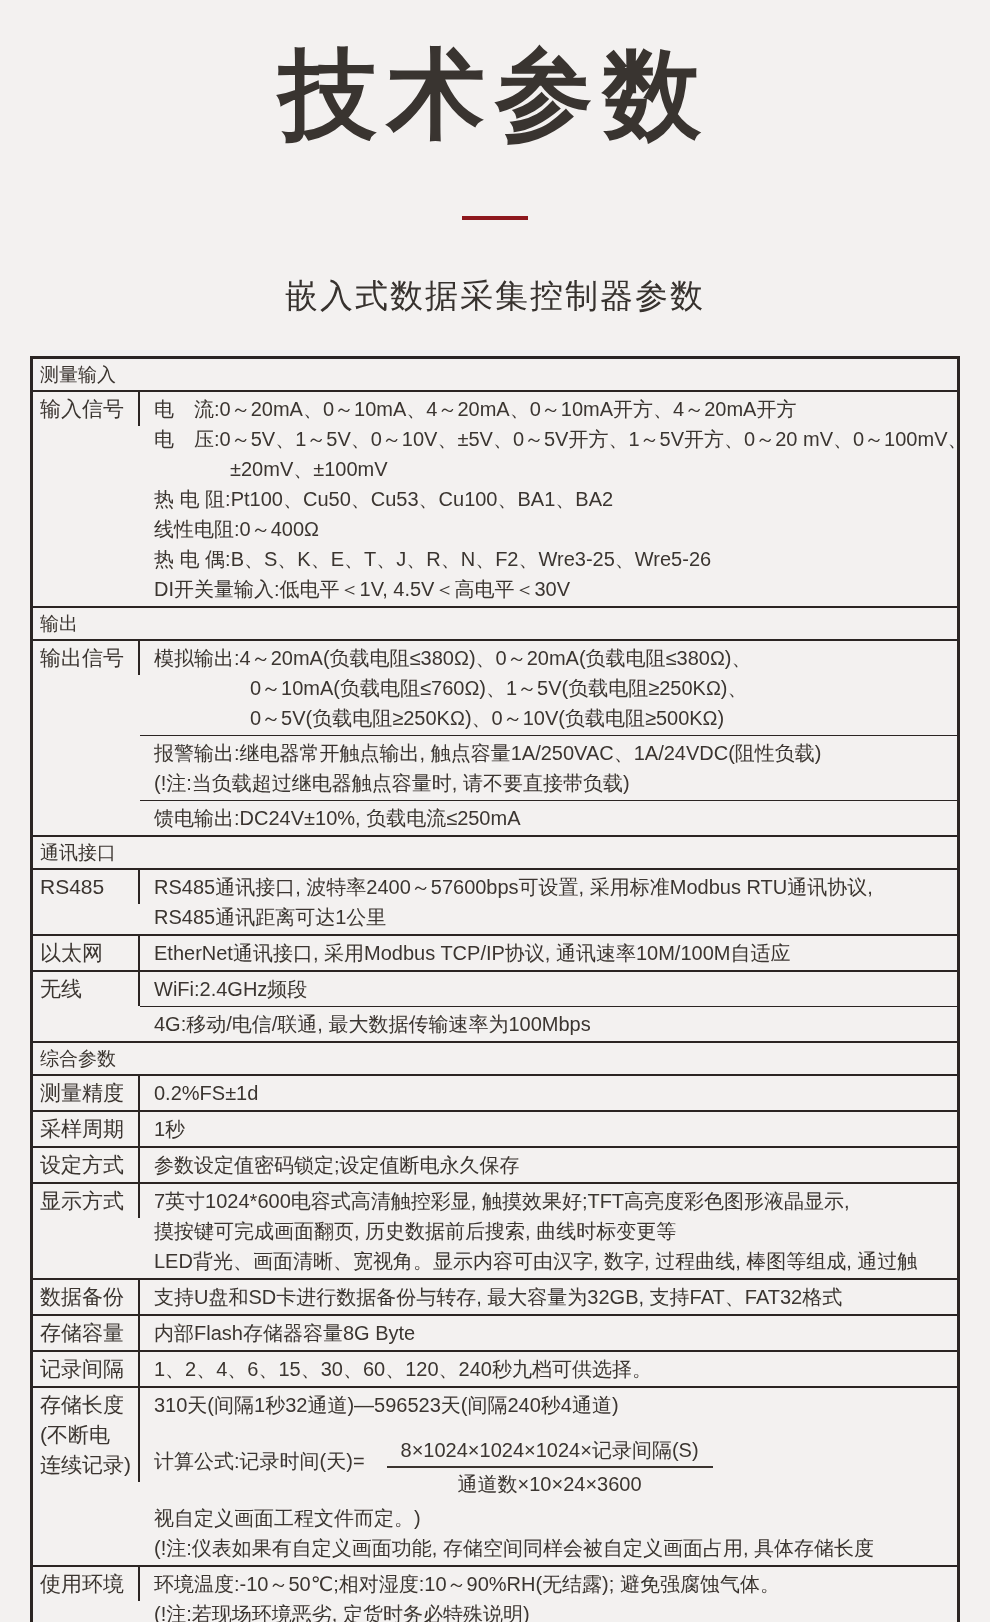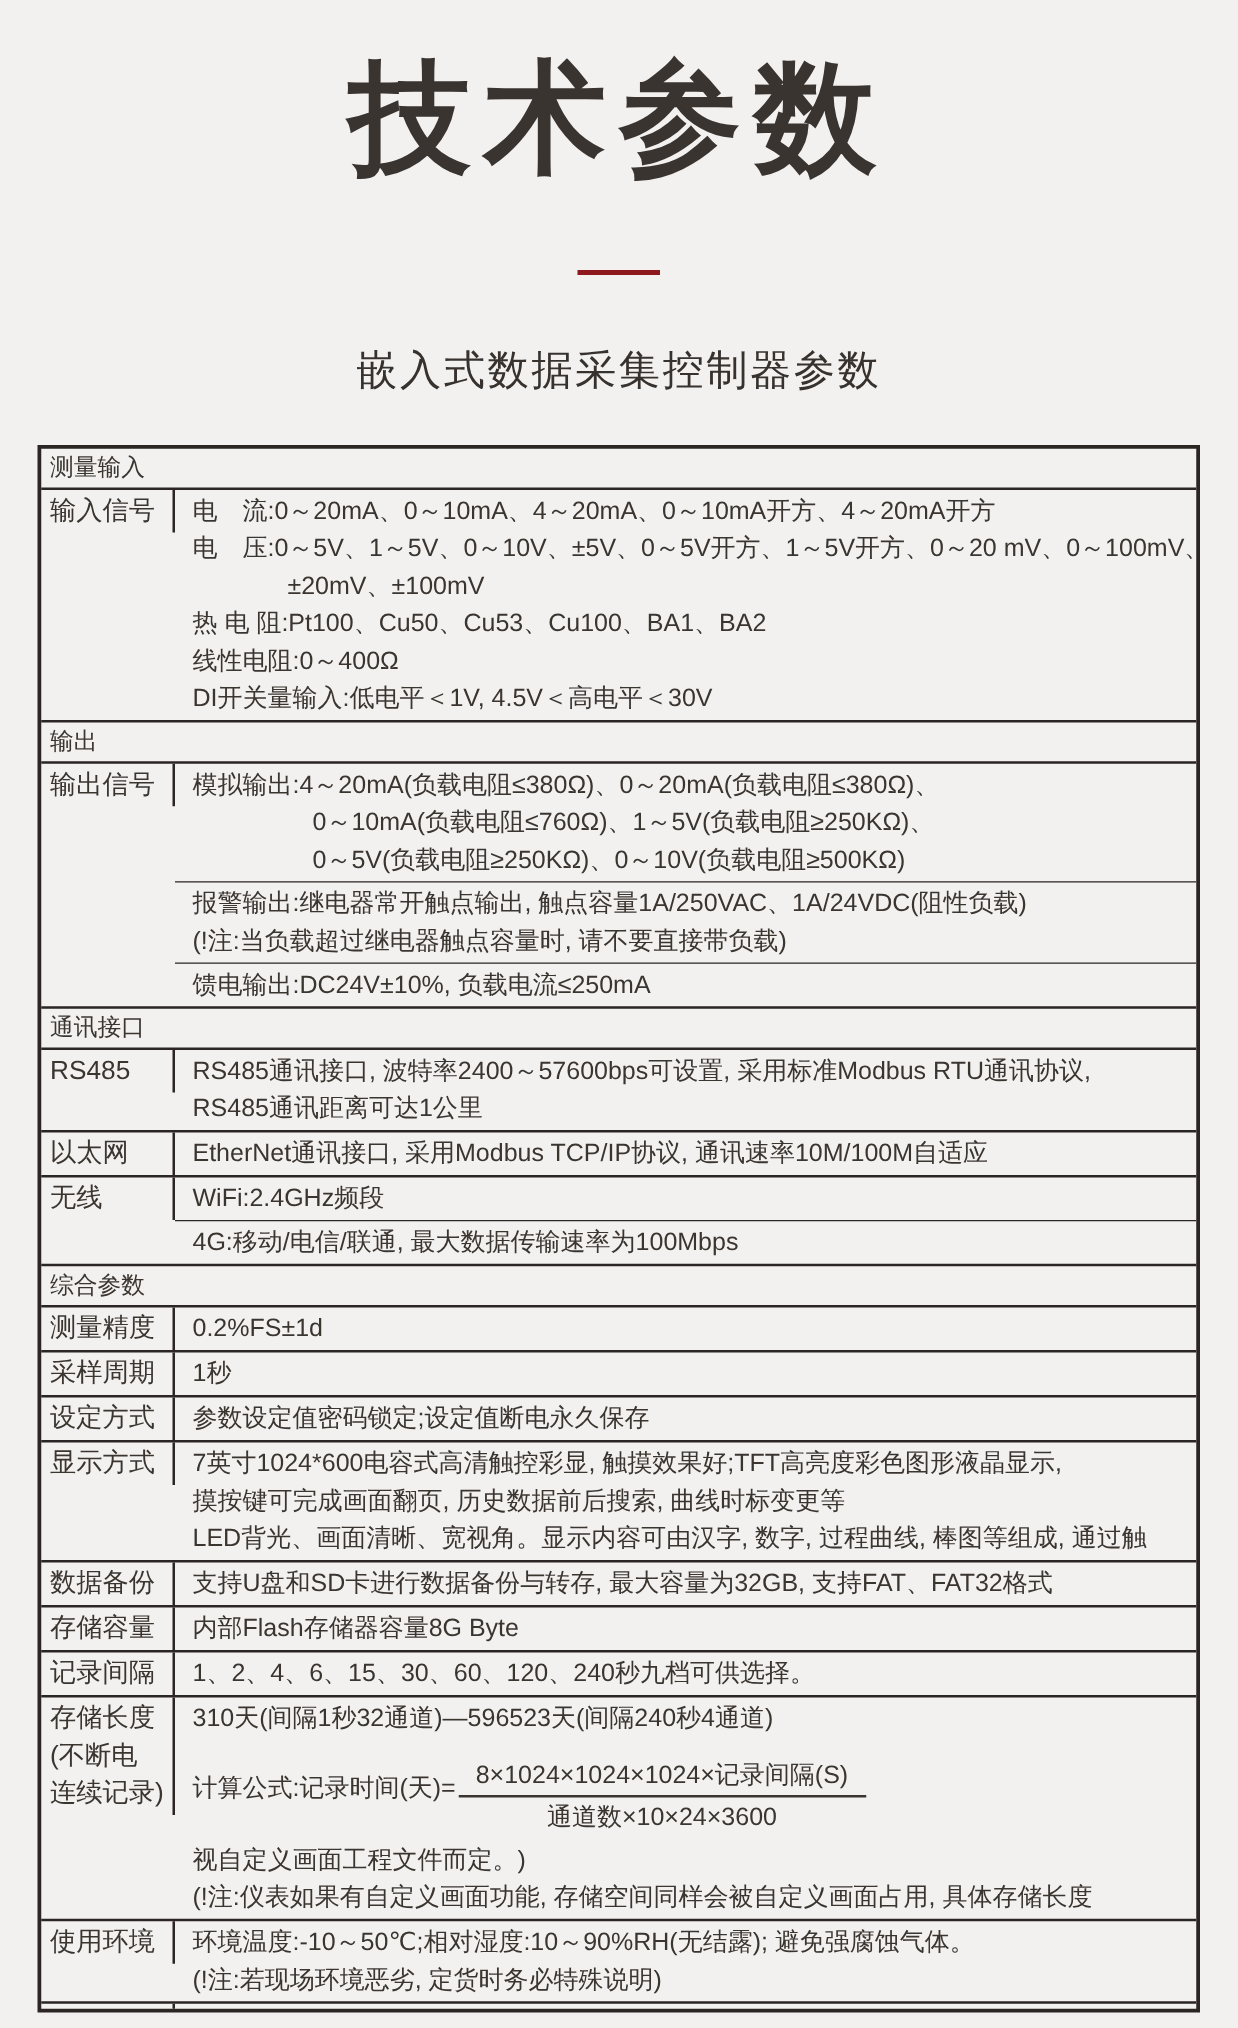--- a/index.html
+++ b/index.html
@@ -65,21 +65,21 @@
   .line{
     font-size:20px;line-height:30px;
     white-space:nowrap;
   }
   .formula{
     display:flex;align-items:center;
     font-size:20px;line-height:28px;
     padding:4px 0 5px;
     white-space:nowrap;
   }
-  .formula .prefix{margin-right:2px;}
+  .formula .prefix{margin-right:22px;}
   .frac{text-align:center;}
   .frac .num{
     border-bottom:2px solid var(--ink);
     padding:0 14px 2px;
     margin-top:12px;
   }
   .frac .den{padding-top:2px;}
 </style>
 </head>
 <body>
@@ -94,20 +94,21 @@
         <div class="label-cell">
           <div class="label-line">输入信号</div>
         </div>
         <div class="cell-stack">
           <div class="sub-cell">
             <div class="line">电　流:0～20mA、0～10mA、4～20mA、0～10mA开方、4～20mA开方</div>
             <div class="line">电　压:0～5V、1～5V、0～10V、±5V、0～5V开方、1～5V开方、0～20 mV、0～100mV、</div>
             <div class="line" style="padding-left: 76px;">±20mV、±100mV</div>
             <div class="line">热 电 阻:Pt100、Cu50、Cu53、Cu100、BA1、BA2</div>
             <div class="line">线性电阻:0～400Ω</div>
+            <div class="line">热 电 偶:B、S、K、E、T、J、R、N、F2、Wre3-25、Wre5-26</div>
             <div class="line">DI开关量输入:低电平＜1V, 4.5V＜高电平＜30V</div>
           </div>
         </div>
       </div>
       <div class="row section">输出</div>
       <div class="row item">
         <div class="label-cell">
           <div class="label-line">输出信号</div>
         </div>
         <div class="cell-stack">

